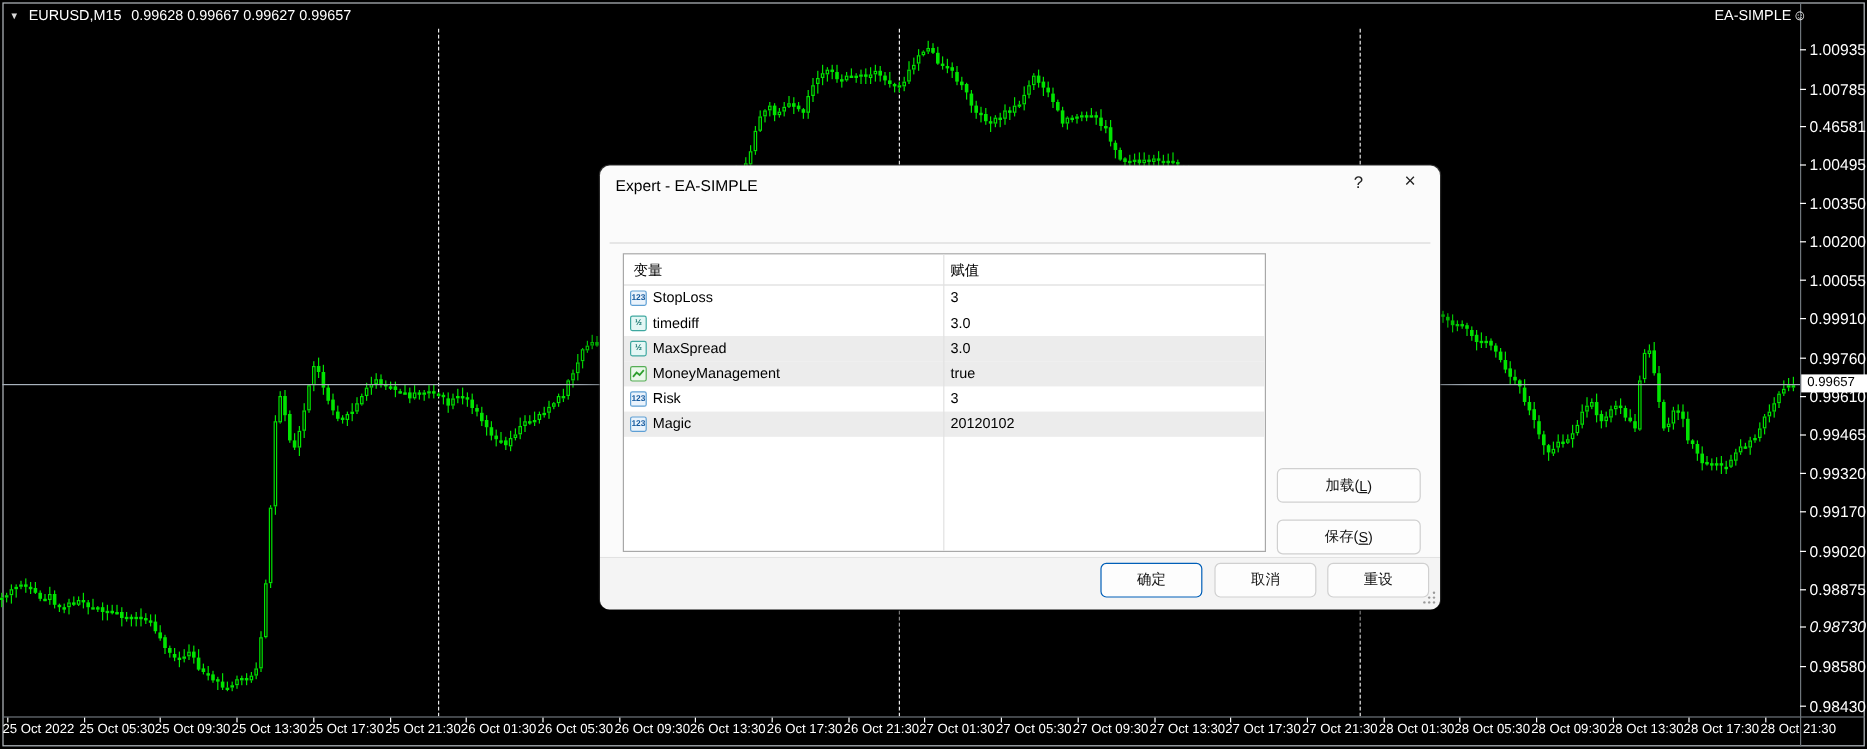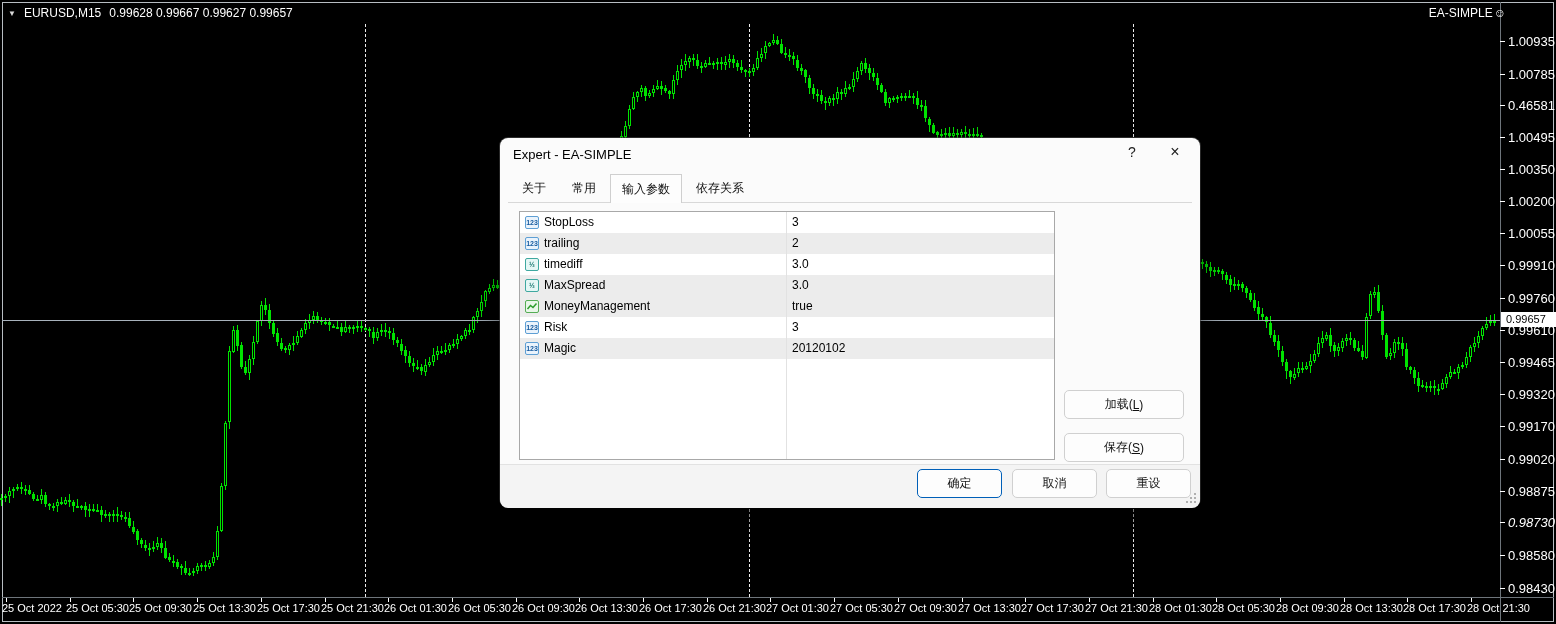--- a/index.html
+++ b/index.html
@@ -929,39 +929,32 @@
     <div class="ttick" style="left: 1407px;"></div>
     <div class="tlabel" style="left: 1467px;">28 Oct 21:30</div>
     <div class="ttick" style="left: 1471px;"></div>
   </div>
 
 <div id="dialog">
   <div id="dlg-title">Expert - EA-SIMPLE</div>
   <div id="dlg-help">?</div>
   <div id="dlg-close">×</div>
 
-  <div id="tabstrip">
-      <div class="tab">关于</div>
-      <div class="tab">常用</div>
-      <div class="tab active">输入参数</div>
-      <div class="tab">依存关系</div>
-    </div>
   <div id="tabline"></div>
 
   <div id="ptable">
+    <div id="ptable-head">
+      <span class="th1">变量</span>
+      <span class="th2">赋值</span>
+    </div>
     <div id="ptable-rows">
         <div class="prow">
           <div class="picon int">123</div>
           <div class="pname">StopLoss</div>
           <div class="pval">3</div>
-        </div>
-        <div class="prow stripe">
-          <div class="picon int">123</div>
-          <div class="pname">trailing</div>
-          <div class="pval">2</div>
         </div>
         <div class="prow">
           <div class="picon double">½</div>
           <div class="pname">timediff</div>
           <div class="pval">3.0</div>
         </div>
         <div class="prow stripe">
           <div class="picon double">½</div>
           <div class="pname">MaxSpread</div>
           <div class="pval">3.0</div>

